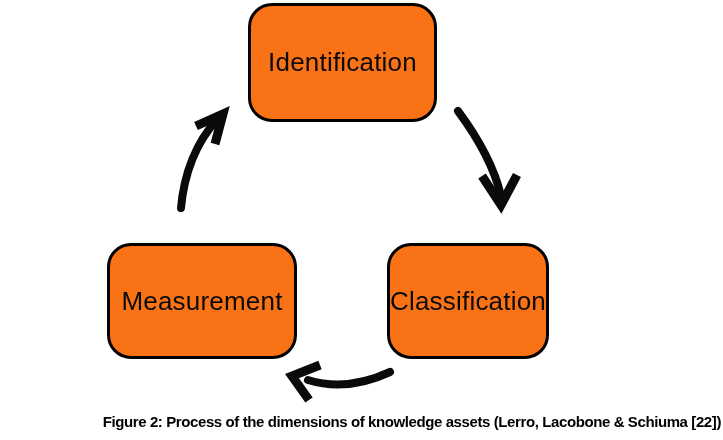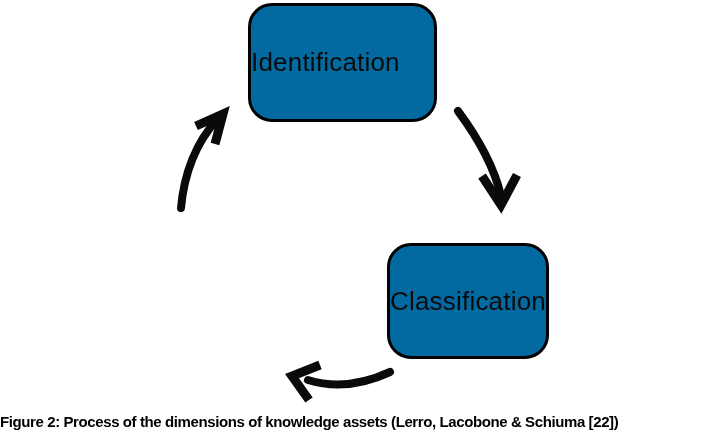--- a/index.html
+++ b/index.html
@@ -33,39 +33,40 @@
     stroke: #0a0a0a;
     stroke-width: 9;
     stroke-linejoin: miter;
     stroke-linecap: butt;
   }
   .node {
     position: absolute;
     box-sizing: border-box;
     border: 3.5px solid #000000;
     border-radius: 24px;
-    background: #0369a1;
+    background: #f97316;
     display: flex;
     align-items: center;
+    justify-content: center;
   }
   .node-label {
     font-size: 26px;
     color: #0b0b0b;
     letter-spacing: 0.2px;
     white-space: nowrap;
   }
   #node-identification { left: 248px; top: 3px;   width: 189px; height: 119px; }
   #node-measurement    { left: 107px; top: 243px; width: 190px; height: 116px; }
   #node-classification { left: 387px; top: 243px; width: 162px; height: 116px; }
   #figure-caption {
     position: absolute;
     left: 0;
     top: 413px;
     width: 721px;
-    text-align: left;
+    text-align: right;
     font-weight: bold;
     font-size: 15px;
     letter-spacing: -0.4px;
     color: #000000;
     white-space: nowrap;
   }
 </style>
 </head>
 <body>
 
@@ -87,16 +88,19 @@
   </svg>
 
   <div id="node-identification" class="node">
     <span class="node-label">Identification</span>
   </div>
 
   <div id="node-classification" class="node">
     <span class="node-label">Classification</span>
   </div>
 
+  <div id="node-measurement" class="node">
+    <span class="node-label">Measurement</span>
+  </div>
 
   <div id="figure-caption">Figure 2: Process of the dimensions of knowledge assets (Lerro, Lacobone &amp; Schiuma [22])</div>
 
 </div>
 
 </body></html>

